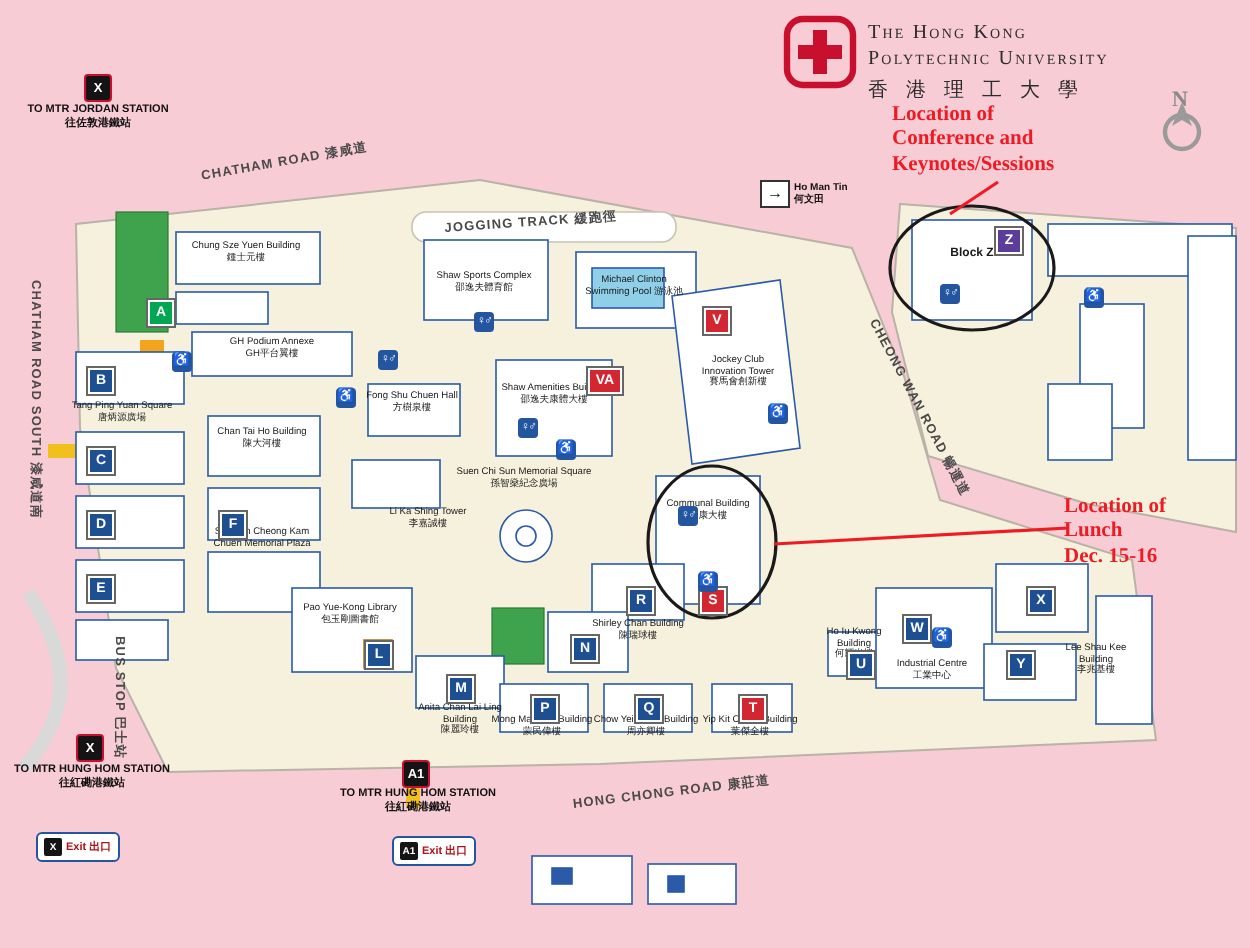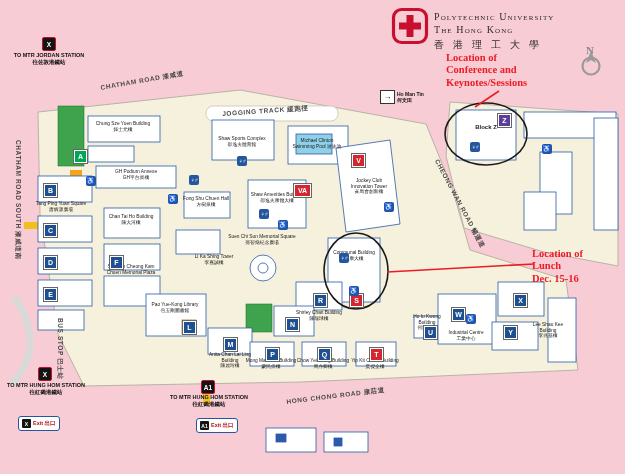--- a/index.html
+++ b/index.html
@@ -121,22 +121,22 @@
 
     <g transform="translate(392,8)">
       <rect x="1.5" y="1.5" width="33" height="33" rx="8" fill="none" stroke="#c8102e" stroke-width="3.2"></rect>
       <rect x="14.5" y="7" width="7" height="22" fill="#c8102e"></rect>
       <rect x="7" y="14.5" width="22" height="7" fill="#c8102e"></rect>
     </g>
   </svg>
 
   <div id="overlay">
     <div class="logo-text">
+      <div class="logo-en">The Hong Kong</div>
       <div class="logo-en">Polytechnic University</div>
-      <div class="logo-en">The Hong Kong</div>
       <div class="logo-cn">香港理工大學</div>
     </div>
 
     <div class="compass-n">N</div>
 
     <div class="homantin">
       <span class="hm-arrow">→</span>
       <span class="hm-text">Ho Man Tin
 何文田</span>
     </div>

